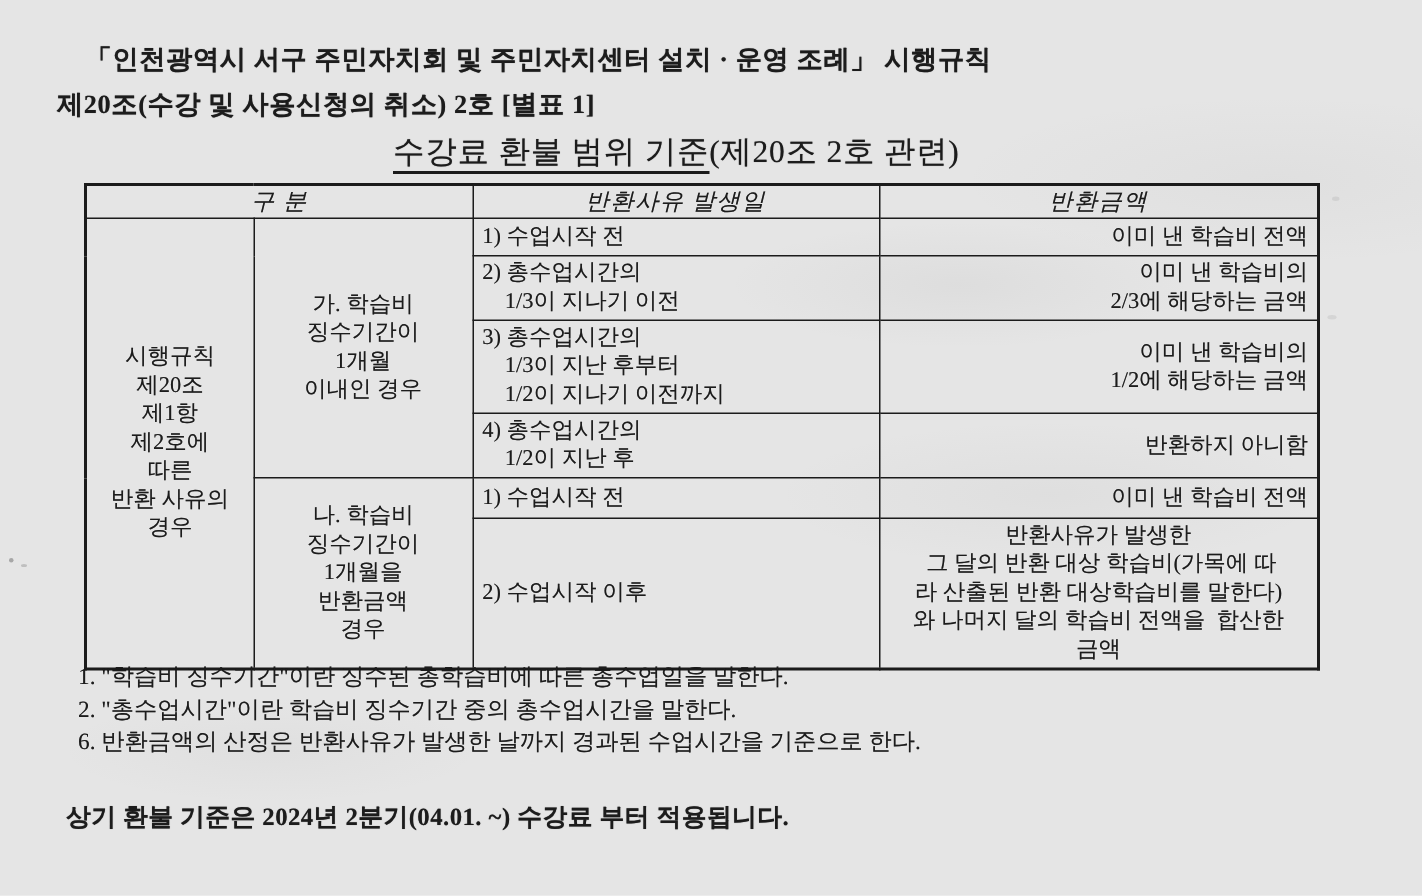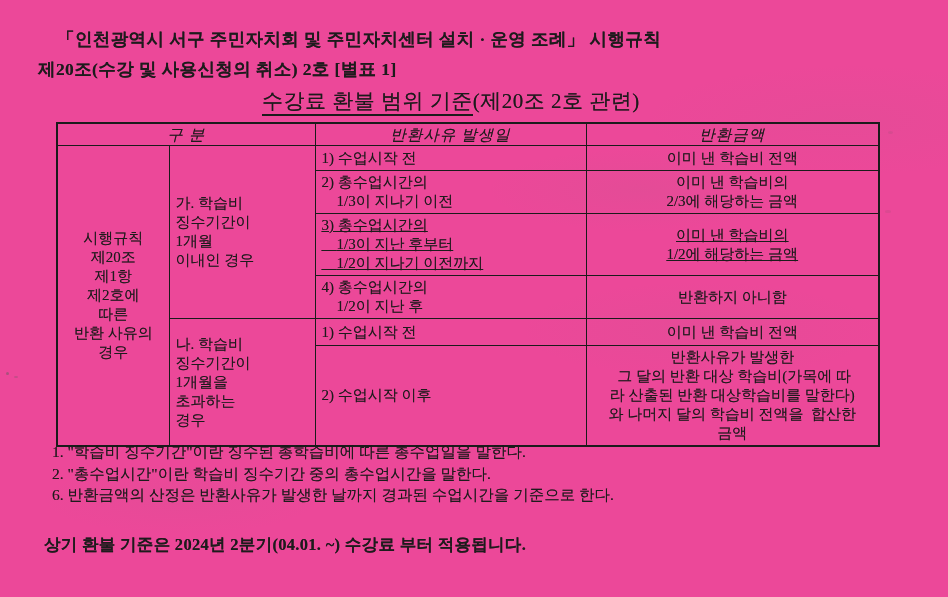--- a/index.html
+++ b/index.html
@@ -1,20 +1,20 @@
 <!DOCTYPE html>
 <html lang="ko"><head>
 <meta charset="utf-8">
 <style>
   html, body { margin: 0; padding: 0; }
   .page {
     position: relative;
     width: 948px;
     height: 597px;
-    background: #ec4899;
+    background: #e5e5e5;
     overflow: hidden;
     font-family: "Liberation Serif", "DejaVu Serif", serif;
     color: #1c1c1c;
   }
   
   .page::before {
     content: "";
     position: absolute; inset: 0;
     background:
       radial-gradient(220px 60px at 640px 190px, rgba(120,120,120,0.07), transparent 70%),
@@ -53,27 +53,27 @@
     border: 1.5px solid #1b1b1b;
     padding: 2px 6px;
     vertical-align: middle;
     white-space: pre-wrap;
     line-height: 19px;
     text-shadow: 0 0 0.4px rgba(0,0,0,0.45);
     overflow: hidden;
   }
   tr.head td { text-align: center; font-size: 15.5px; letter-spacing: 1px; padding: 1px 2px; font-style: italic; }
   td.cat { text-align: center; line-height: 21px; font-size: 15px; padding: 2px 2px; }
-  td.grp { line-height: 21.5px; font-size: 15px; padding: 2px 2px; }
+  td.grp { text-align: center; line-height: 21.5px; font-size: 15px; padding: 2px 2px; }
   td.date { text-align: left; padding-left: 8px; }
-  td.amt  { text-align: center; padding-left: 10px; }
+  td.amt  { text-align: right; padding-left: 10px; }
   td.amt-tall { text-align: center; padding: 2px 4px 2px 8px; vertical-align: top; line-height: 18.4px; }
   tr.r1  { height: 25px; }
   tr.r2  { height: 42px; }
-  tr.r3  { height: 58px; text-decoration: underline; }
+  tr.r3  { height: 58px; }
   tr.r4  { height: 35px; }
   tr.r5  { height: 27px; }
   tr.r6  { height: 97px; }
   .notes {
     position: absolute; left: 44px; top: 441px;
     font-size: 15.5px; line-height: 21.6px;
     text-shadow: 0 0 0.4px rgba(0,0,0,0.45);
     white-space: nowrap;
   }
   .notes .item { padding-left: 8px; }
@@ -143,21 +143,21 @@
       </tr>
       <tr class="r4">
         <td class="date">4) 총수업시간의
     1/2이 지난 후</td>
         <td class="amt">반환하지 아니함</td>
       </tr>
       <tr class="r5">
         <td class="grp" rowspan="2">나. 학습비
 징수기간이
 1개월을
-초과하는
+반환금액
 경우</td>
         <td class="date">1) 수업시작 전</td>
         <td class="amt">이미 낸 학습비 전액</td>
       </tr>
       <tr class="r6">
         <td class="date">2) 수업시작 이후</td>
         <td class="amt-tall">반환사유가 발생한
  그 달의 반환 대상 학습비(가목에 따
 라 산출된 반환 대상학습비를 말한다)
 와 나머지 달의 학습비 전액을  합산한

